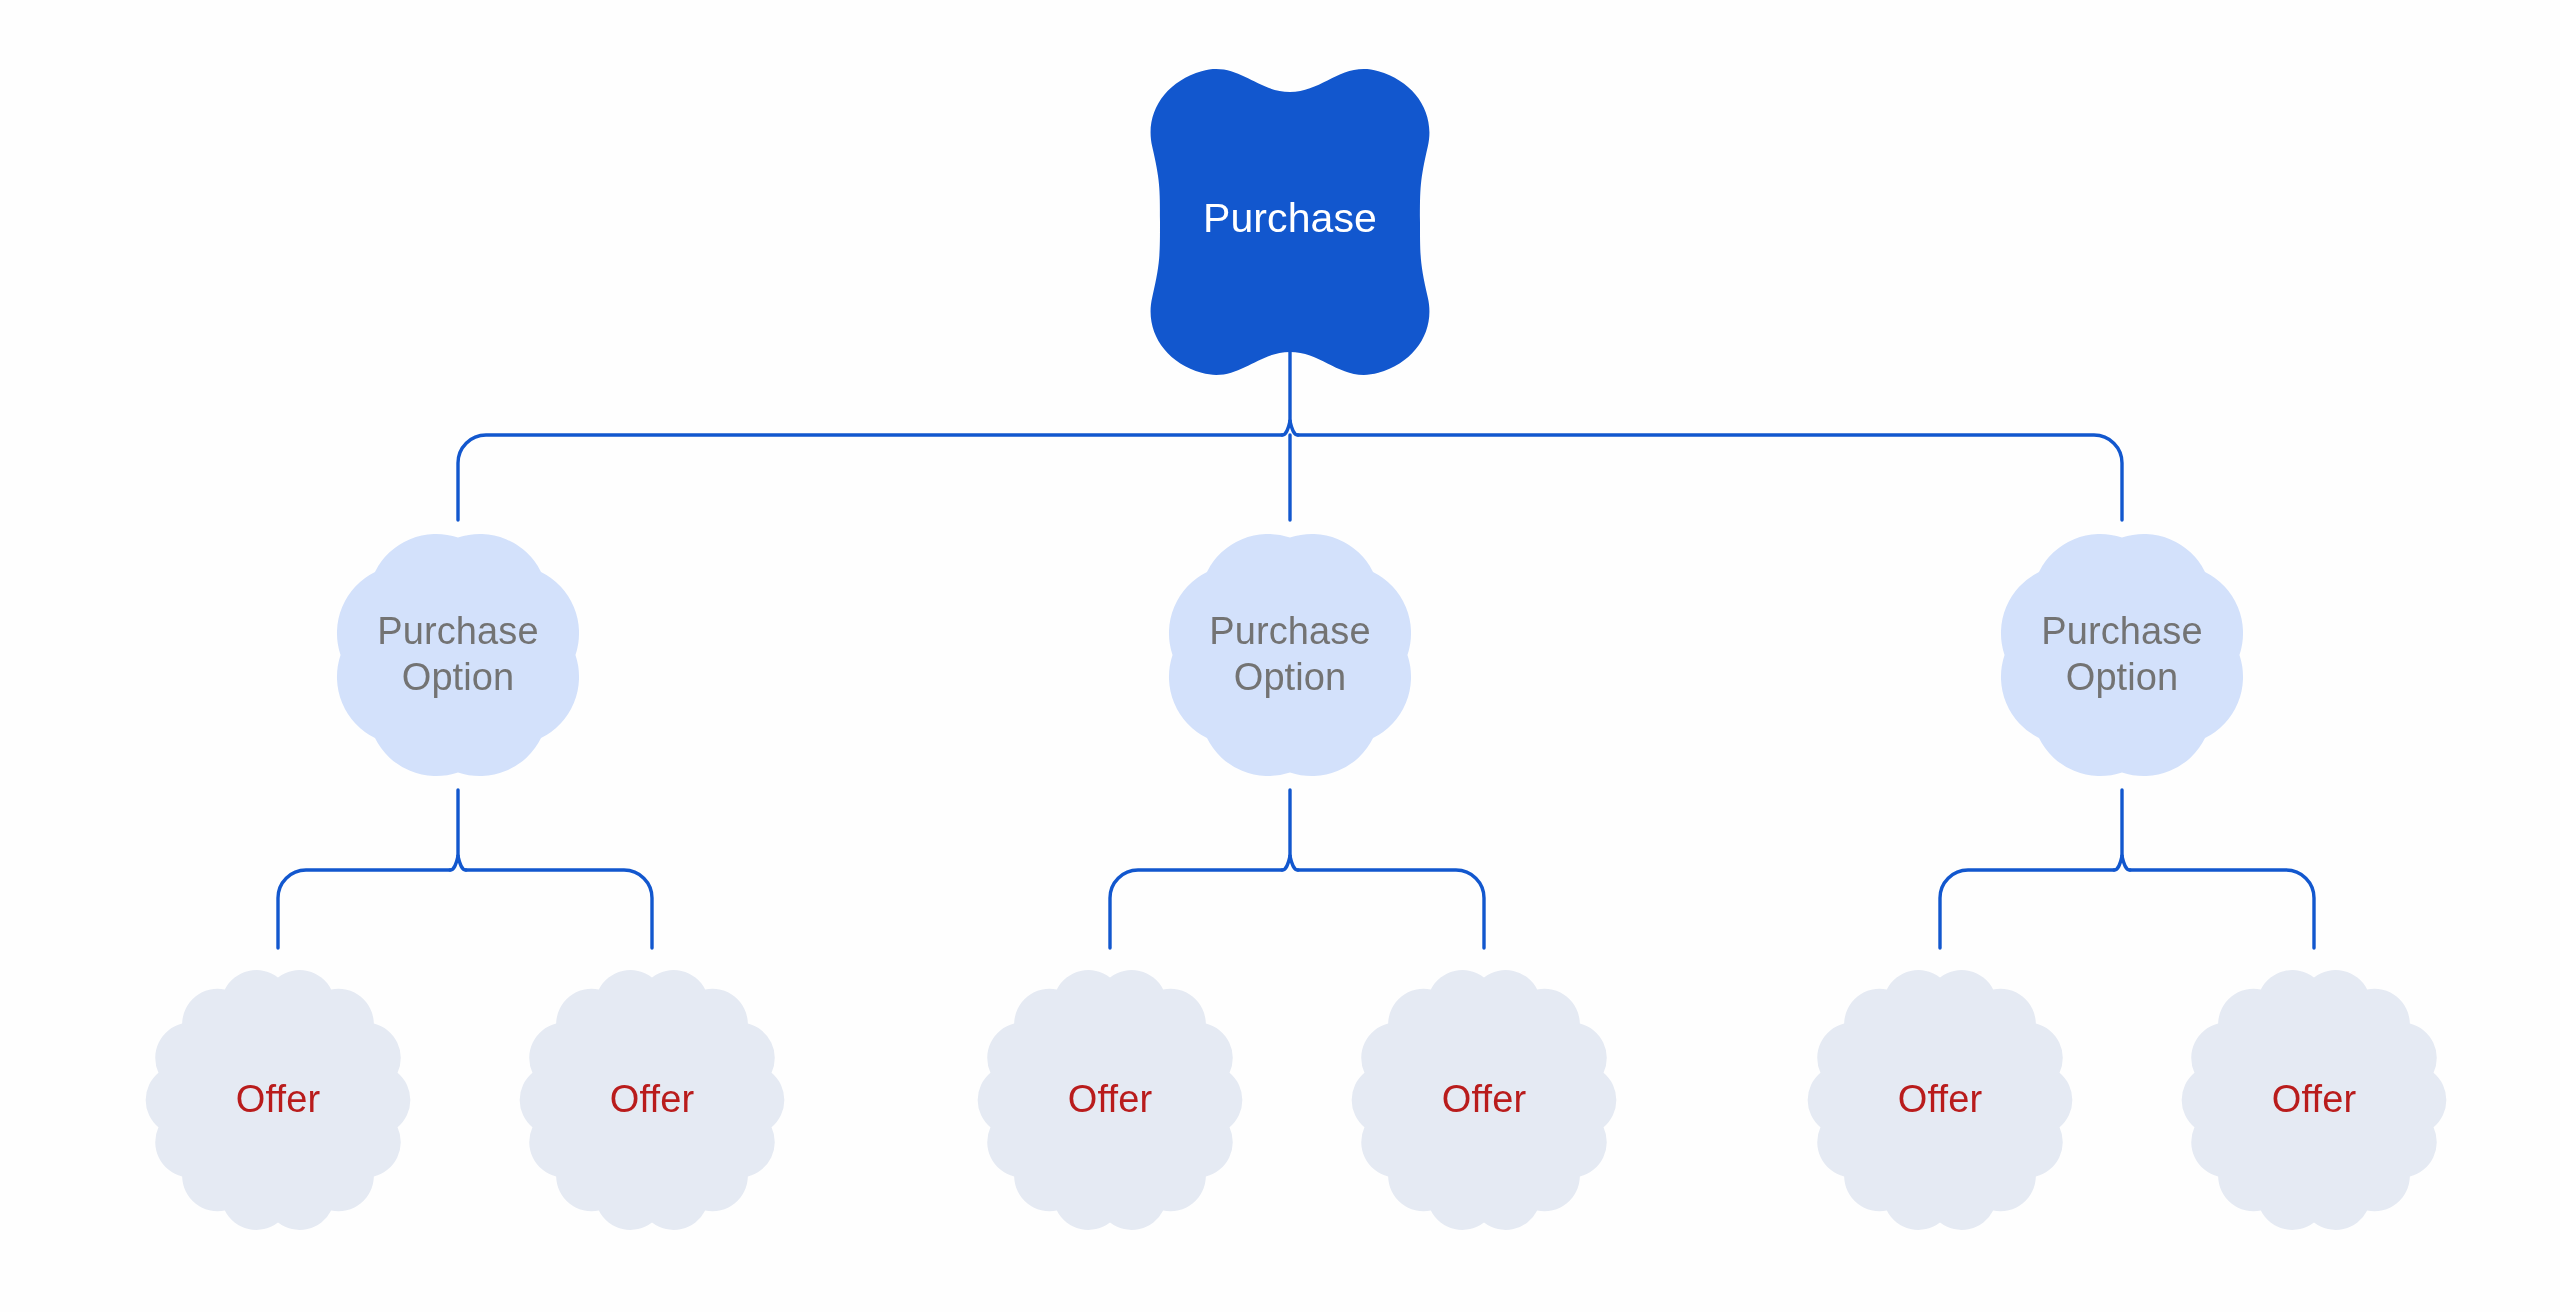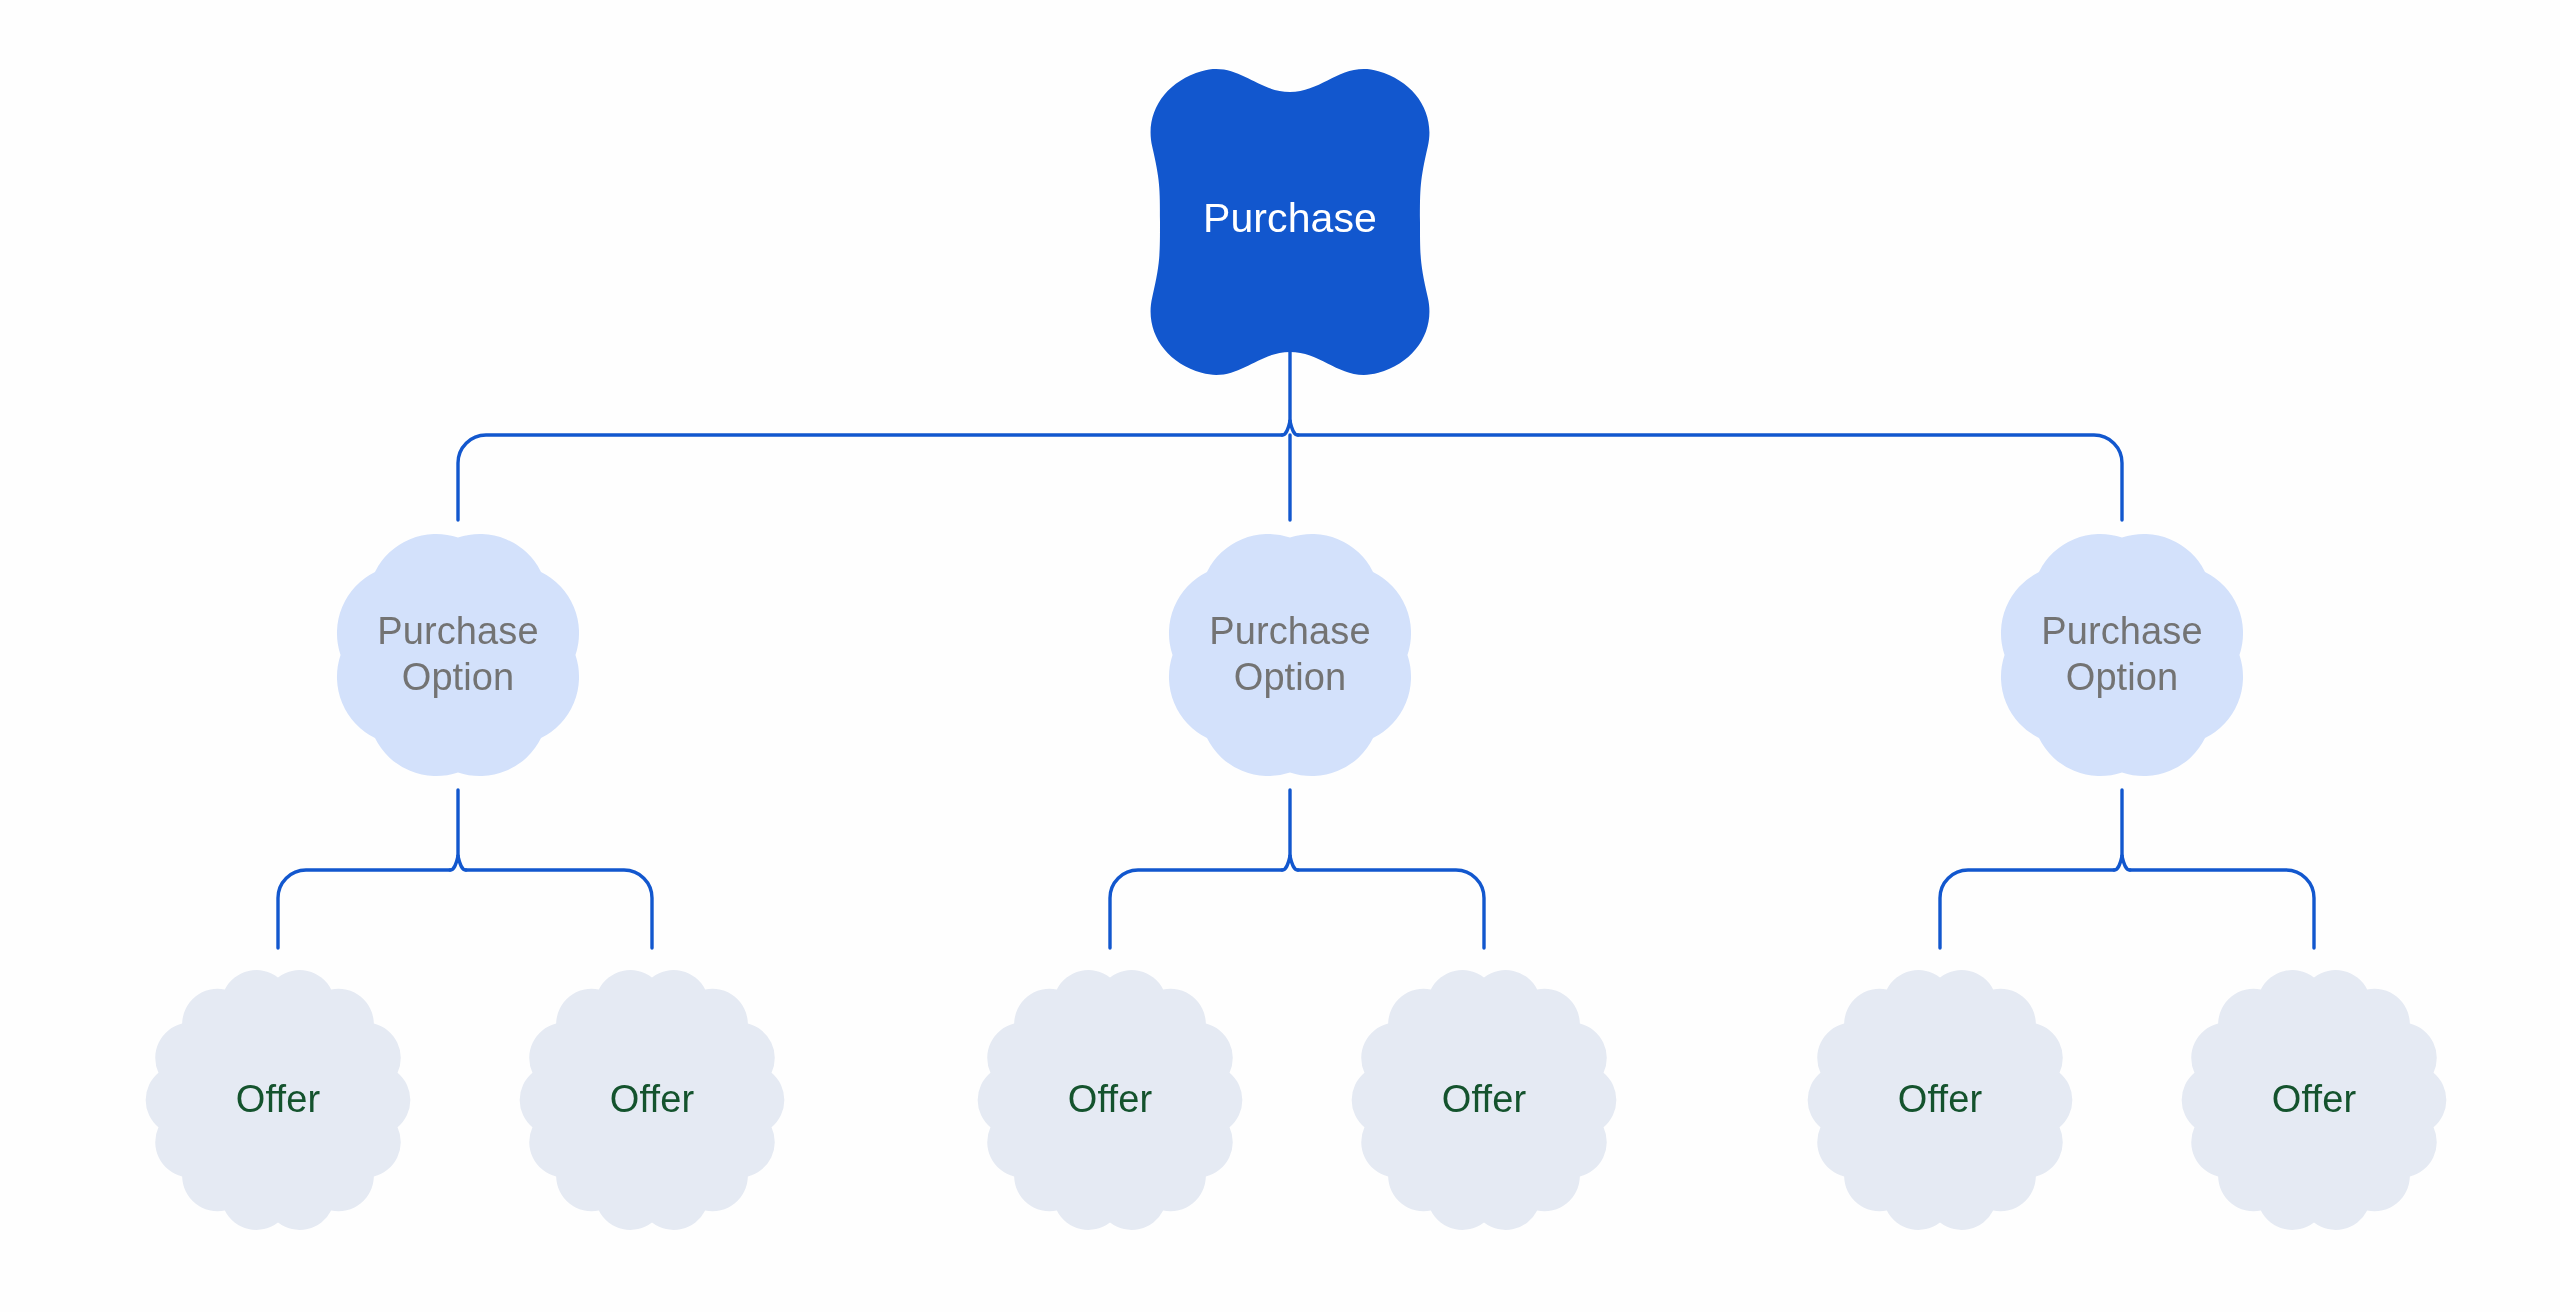--- a/index.html
+++ b/index.html
@@ -42,21 +42,21 @@
     color: #FFFFFF;
   }
   .label-option {
     font-size: 38px;
     line-height: 1.22;
     color: #737373;
   }
   .label-offer {
     font-size: 38px;
     line-height: 1.15;
-    color: #14532d;
+    color: #b91c1c;
   }
 </style>
 </head>
 <body>
 
 <div id="diagram-root" style="background: rgb(254, 254, 254);">
 
   <svg id="diagram-svg" viewBox="0 0 2560 1312" xmlns="http://www.w3.org/2000/svg">
     <defs>
 

